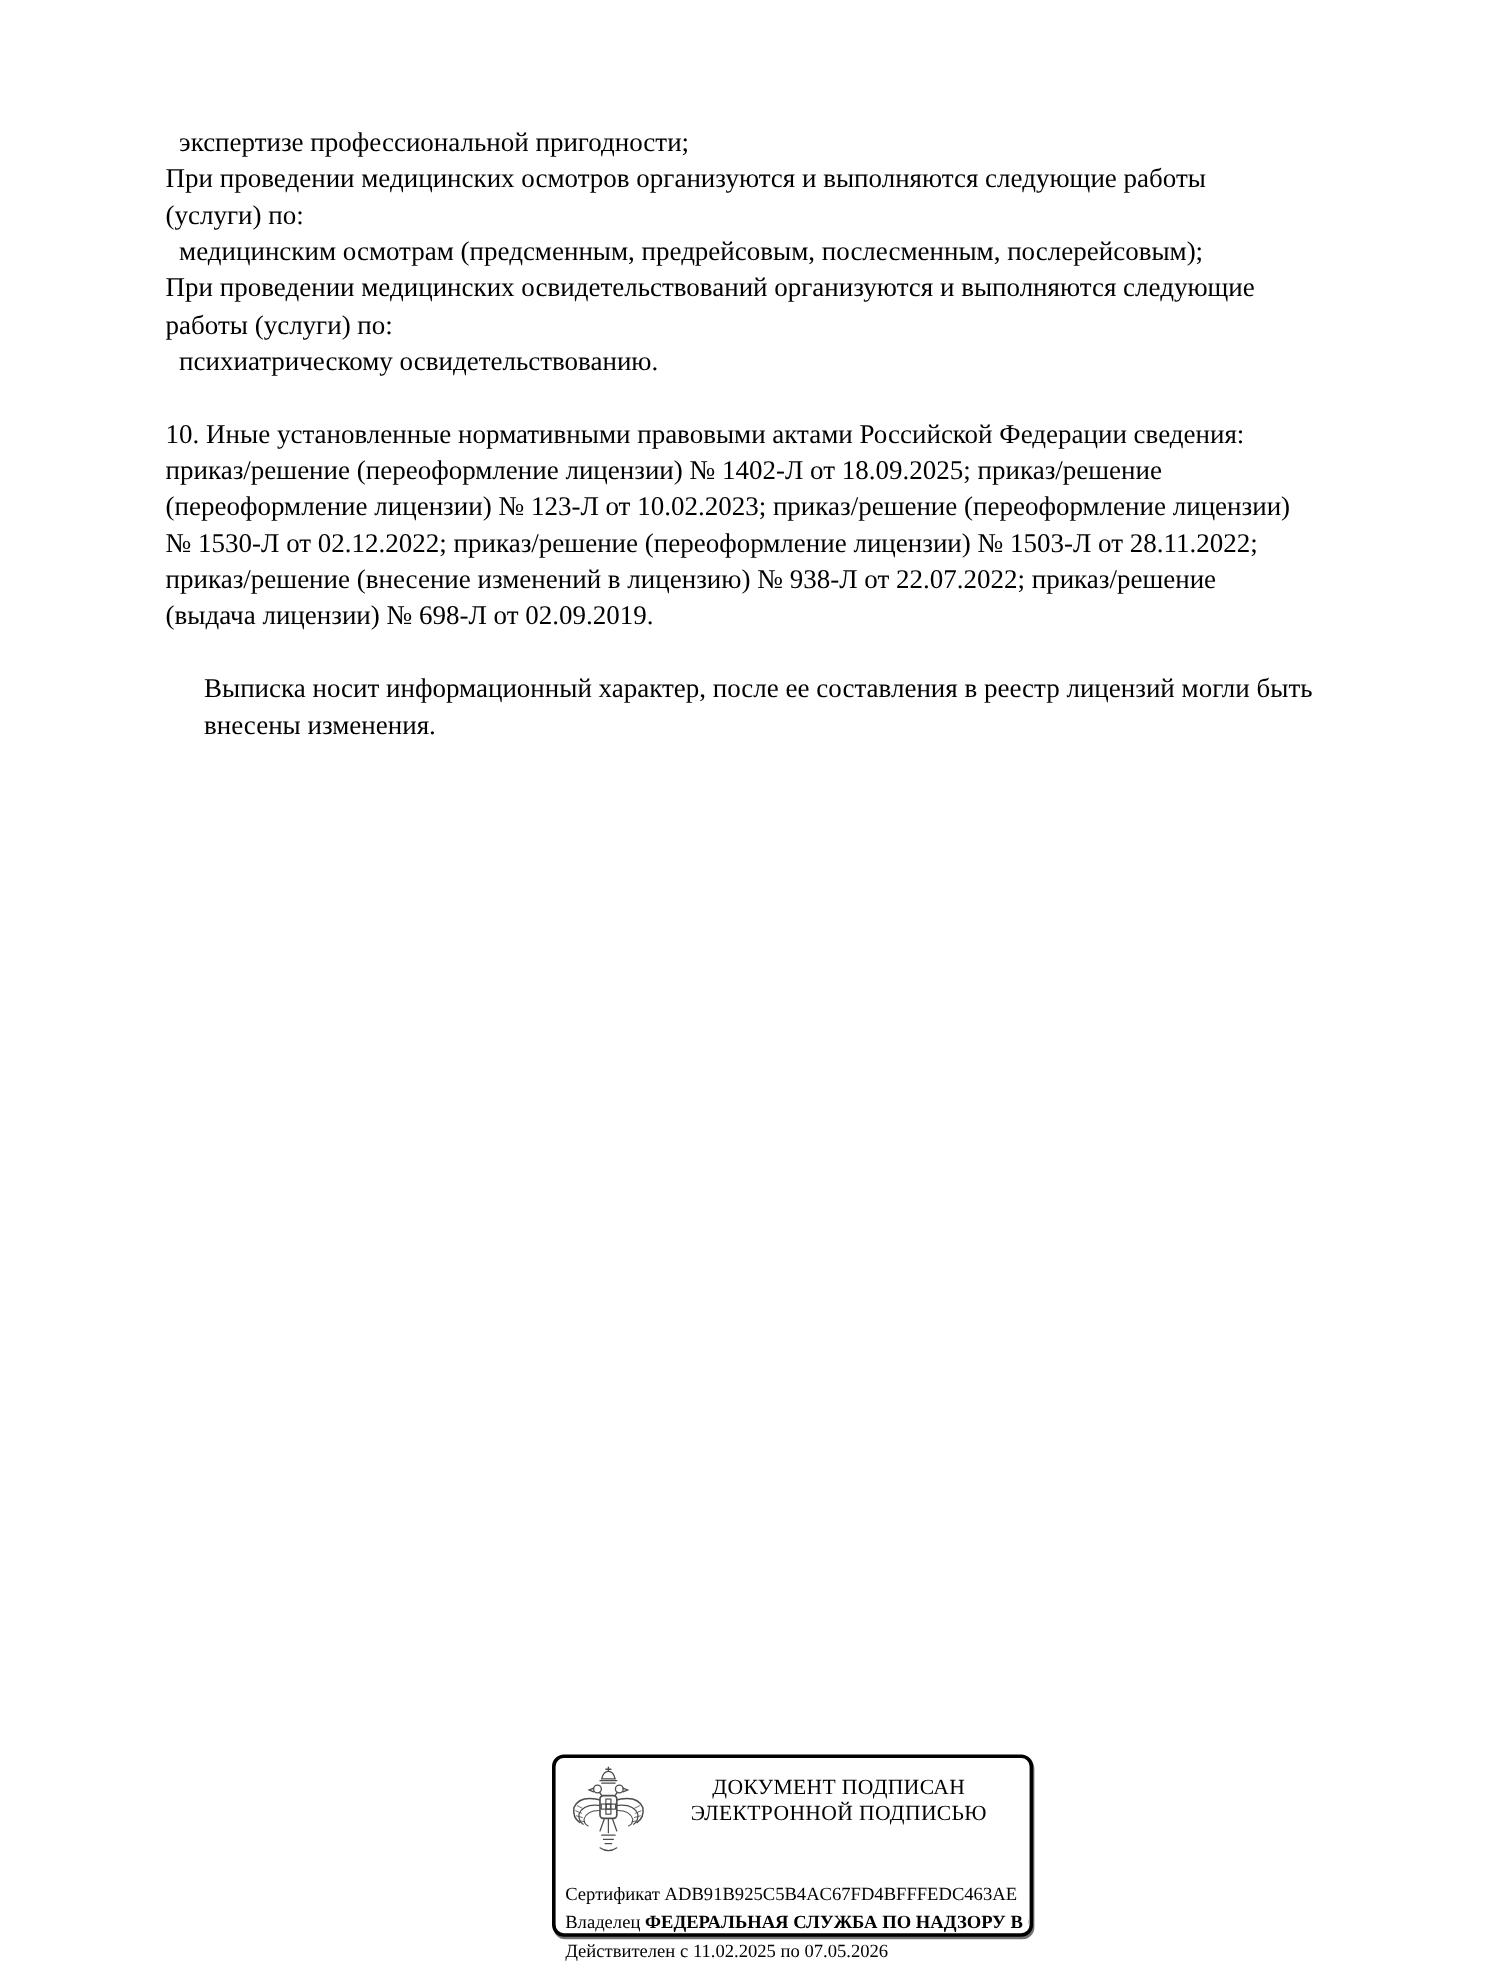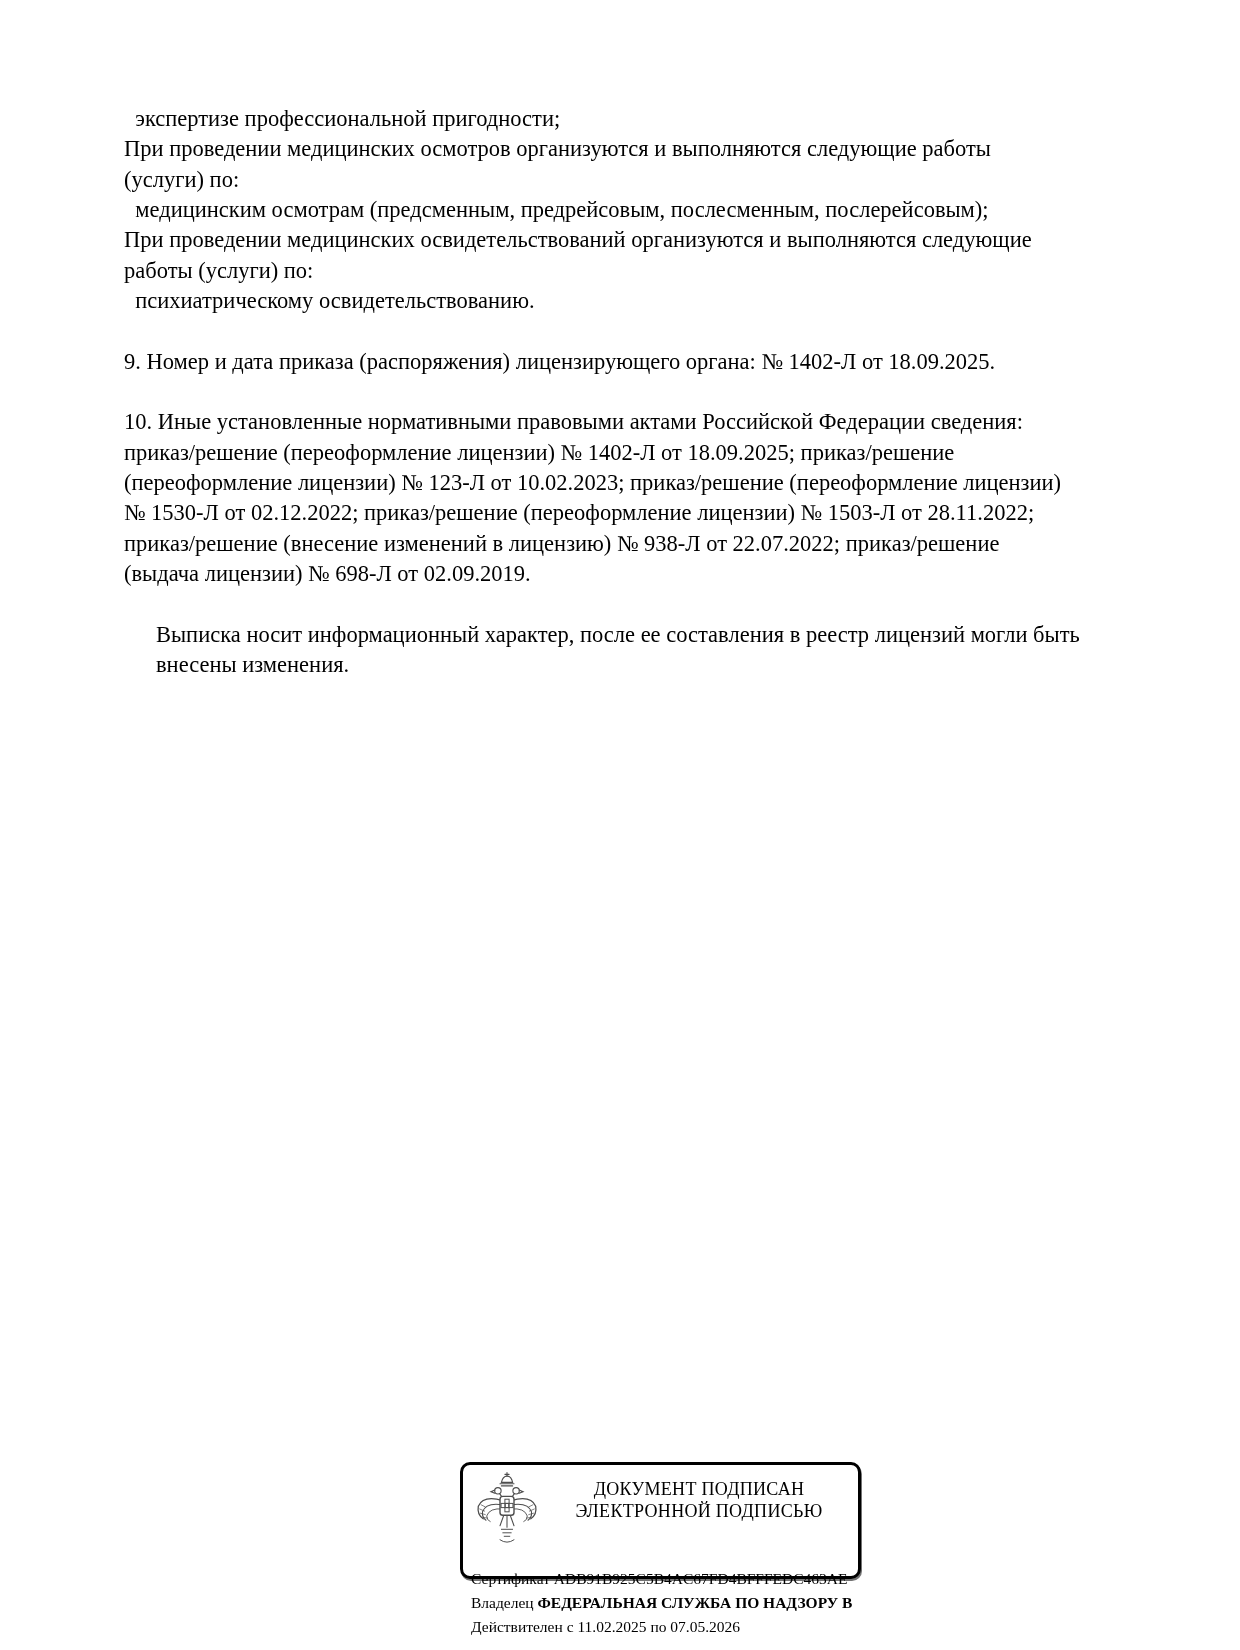--- a/index.html
+++ b/index.html
@@ -10,39 +10,39 @@
   body {
     position: relative;
     width: 1240px;
     height: 1650px;
     font-family: "Liberation Serif", serif;
     color: #000000;
     overflow: hidden;
   }
   .content {
     position: absolute;
-    left: 124px;
+    left: 138px;
     top: 104px;
     width: 1070px;
     font-size: 22.5px;
     line-height: 30.35px;
   }
   .para {
     white-space: pre-wrap;
     margin: 0 0 30.35px 0;
   }
   .para:last-child { margin-bottom: 0; margin-left: 32px; }
 
   
   .stamp {
     position: absolute;
     left: 460px;
     top: 1462px;
     width: 401px;
-    height: 117px;
+    height: 152px;
     box-sizing: border-box;
     border: 3px solid #000000;
     border-radius: 10px;
     background: #ffffff;
     box-shadow: 1px 2px 0 rgba(0,0,0,0.55);
   }
   .stamp-emblem {
     position: absolute;
     left: 9px;
     top: 6px;
@@ -80,21 +80,20 @@
 <body>
 
 <div class="content">
   <div class="para">  экспертизе профессиональной пригодности;
 При проведении медицинских осмотров организуются и выполняются следующие работы
 (услуги) по:
   медицинским осмотрам (предсменным, предрейсовым, послесменным, послерейсовым);
 При проведении медицинских освидетельствований организуются и выполняются следующие
 работы (услуги) по:
   психиатрическому освидетельствованию.</div>
-  <div class="para">9. Номер и дата приказа (распоряжения) лицензирующего органа: № 1402-Л от 18.09.2025.</div>
   <div class="para">10. Иные установленные нормативными правовыми актами Российской Федерации сведения:
 приказ/решение (переоформление лицензии) № 1402-Л от 18.09.2025; приказ/решение
 (переоформление лицензии) № 123-Л от 10.02.2023; приказ/решение (переоформление лицензии)
 № 1530-Л от 02.12.2022; приказ/решение (переоформление лицензии) № 1503-Л от 28.11.2022;
 приказ/решение (внесение изменений в лицензию) № 938-Л от 22.07.2022; приказ/решение
 (выдача лицензии) № 698-Л от 02.09.2019.</div>
   <div class="para">Выписка носит информационный характер, после ее составления в реестр лицензий могли быть
 внесены изменения.</div>
 </div>
 

